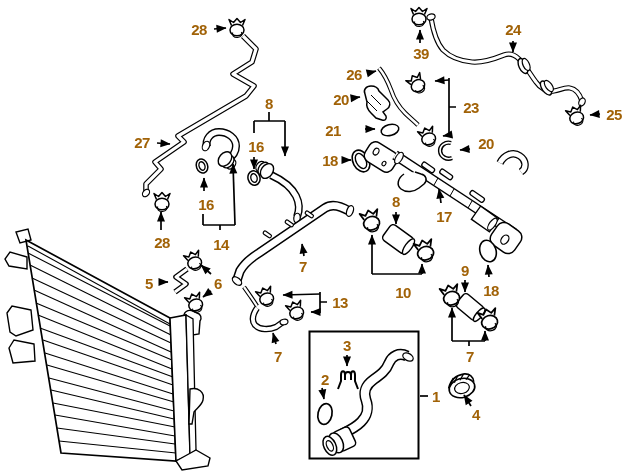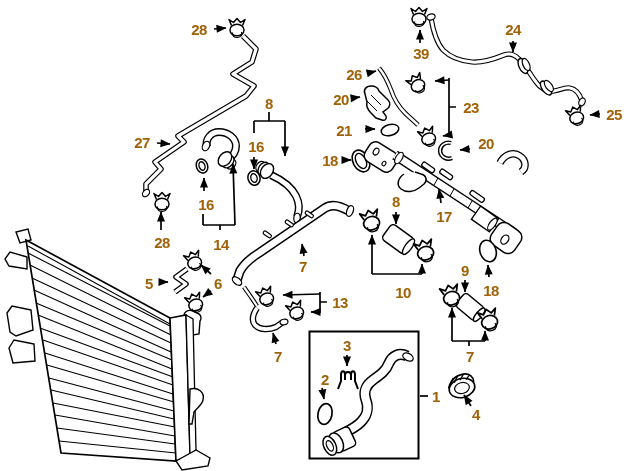--- a/index.html
+++ b/index.html
@@ -299,21 +299,21 @@
   <div class="lbl" style="left:340px;top:302px">13</div>
   <div class="lbl" style="left:221px;top:244px">14</div>
   <div class="lbl" style="left:269px;top:103px">8</div>
   <div class="lbl" style="left:256px;top:146px">16</div>
   <div class="lbl" style="left:206px;top:204px">16</div>
   <div class="lbl" style="left:444px;top:216px">17</div>
   <div class="lbl" style="left:330px;top:160px">18</div>
   <div class="lbl" style="left:491px;top:290px">18</div>
   <div class="lbl" style="left:341px;top:99px">20</div>
   <div class="lbl" style="left:486px;top:143px">20</div>
-  <div class="lbl" style="left:344px;top:130px">21</div>
+  <div class="lbl" style="left:333px;top:130px">21</div>
   <div class="lbl" style="left:354px;top:74px">26</div>
   <div class="lbl" style="left:471px;top:107px">23</div>
   <div class="lbl" style="left:513px;top:29px">24</div>
   <div class="lbl" style="left:614px;top:114px">25</div>
   <div class="lbl" style="left:421px;top:53px">39</div>
   <div class="lbl" style="left:142px;top:142px">27</div>
   <div class="lbl" style="left:199px;top:29px">28</div>
   <div class="lbl" style="left:162px;top:242px">28</div>
 </div>
 

